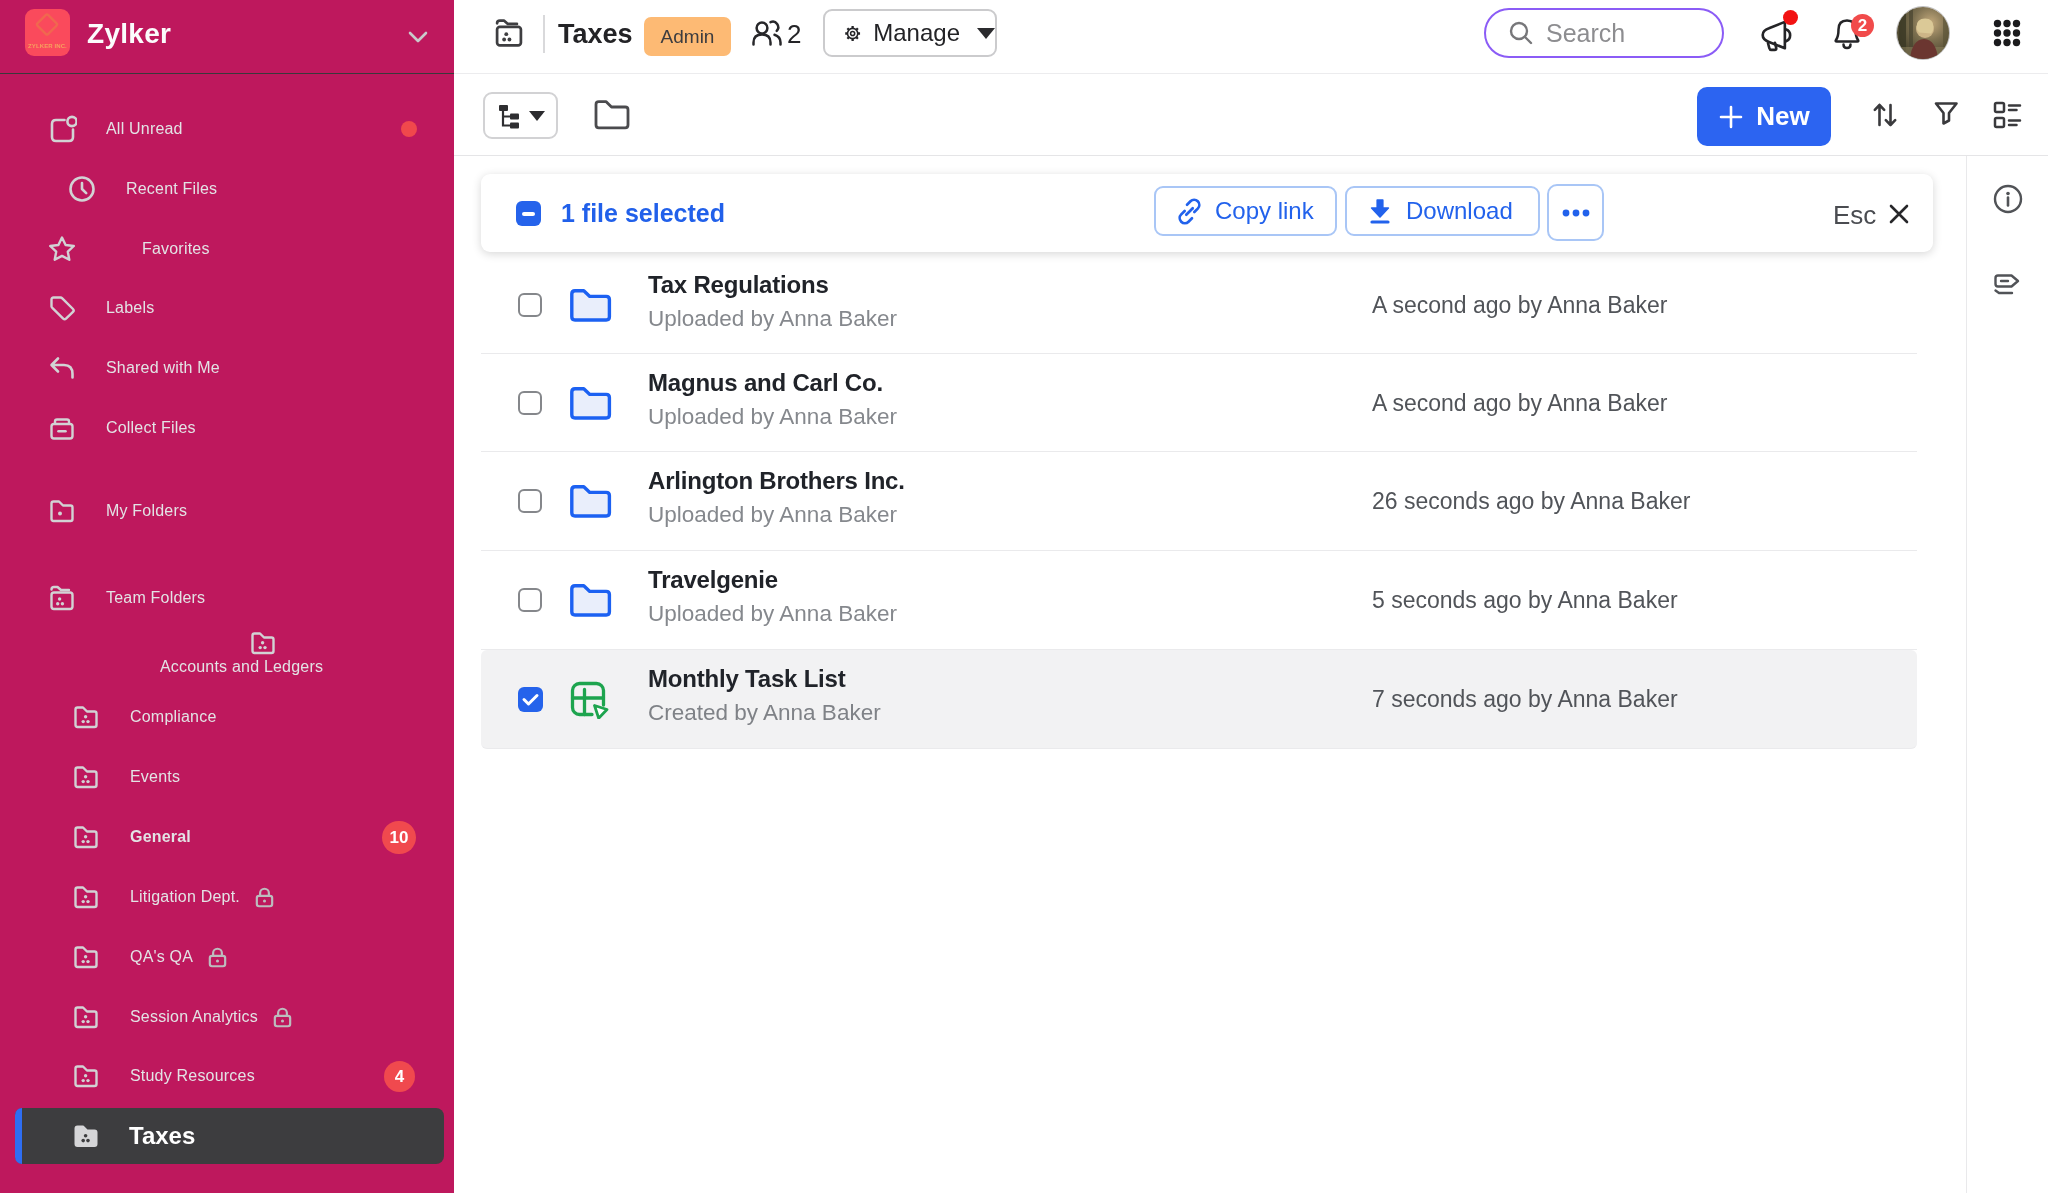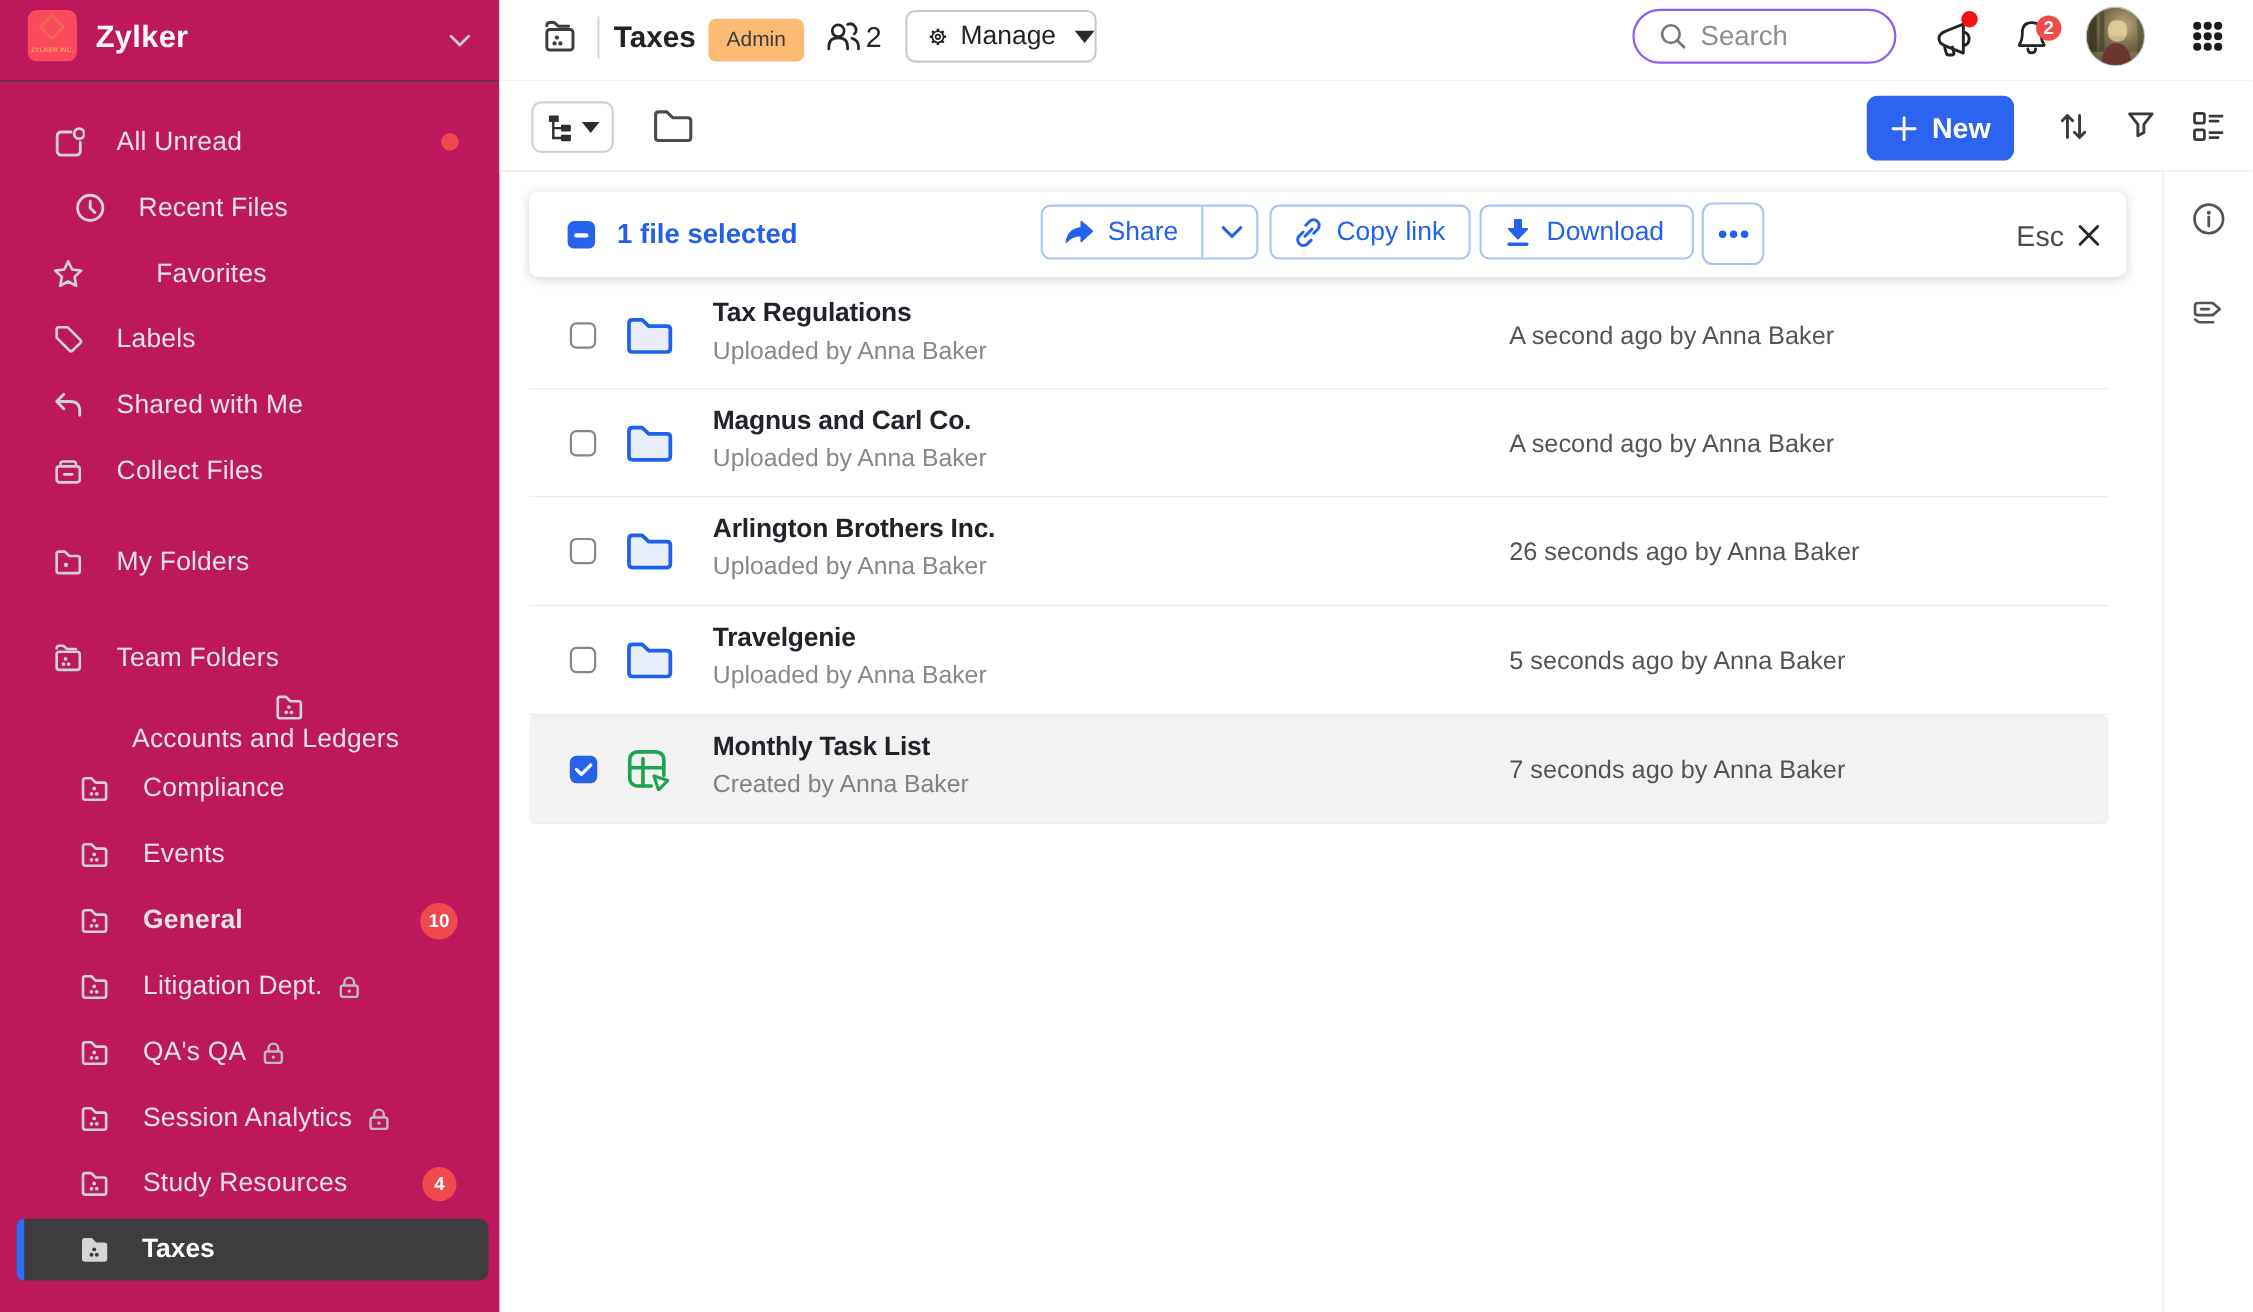--- a/index.html
+++ b/index.html
@@ -8,21 +8,21 @@
 .abs { position:absolute; }
 
 
 #sidebar { position:absolute; left:0; top:0; width:454px; height:1193px; background:#be185d; }
 #logo-row { position:absolute; left:0; top:0; width:454px; height:74px; border-bottom:1px solid #39393b; }
 #logo { position:absolute; left:25px; top:9px; }
 #brand { position:absolute; left:87px; top:18px; font-size:28px; font-weight:600; color:#fbfbfc; letter-spacing:0.3px; }
 .srow { position:absolute; left:0; width:454px; height:60px; display:flex; align-items:center; }
 .srow .ic { width:30px; height:30px; margin-left:47px; flex:none; }
 .srow .ic2 { width:30px; height:30px; margin-left:71px; flex:none; }
-.srow .lbl { margin-left:29px; font-size:24px; letter-spacing:0.2px; color:#e3e3e5; white-space:nowrap; }
+.srow .lbl { margin-left:29px; font-size:16px; letter-spacing:0.2px; color:#e3e3e5; white-space:nowrap; }
 .lock { margin-left:13px; width:23px; height:23px; }
 .badge { position:absolute; background:#f0494e; color:#fff; font-size:17px; font-weight:700; border-radius:17px; display:flex; align-items:center; justify-content:center; }
 #sel-taxes { position:absolute; left:15px; top:1108px; width:429px; height:56px; background:#3d3d3f; border-radius:8px; }
 #sel-taxes .bar { position:absolute; left:0; top:0; width:7px; height:56px; background:#2e6ef2; border-radius:8px 0 0 8px; }
 #sel-taxes .ic2 { position:absolute; left:56px; top:13px; width:30px; height:30px; }
 #sel-taxes .lbl { position:absolute; left:114px; top:14px; font-size:24px; font-weight:700; color:#ffffff; }
 
 
 #header { position:absolute; left:454px; top:0; width:1594px; height:74px; background:#fff; border-bottom:1px solid #ececee; }
 #hdr-divider { position:absolute; left:89px; top:15px; width:2px; height:38px; background:#d9d9db; }
@@ -363,30 +363,20 @@
         <path d="M4.5 24.5 l3.5 2.5 h13" stroke-linecap="round"></path>
       </g>
     </svg>
 </div>
 
 <div id="selbar">
   <div class="cb">
       <div class="dash"></div>
     </div>
   <div class="sel-txt">1 file selected</div>
-  <div class="selbtn" style="left:465px;width:198px;">
-    <svg style="margin-left:17px;" width="31" height="31" viewBox="0 0 31 31">
-        <path d="M18 5.5 v5.5 C10 11.8 5.5 16.5 4.5 24 q5.5 -6.2 13.5 -5.9 V23.5 L28 14.2 Z" fill="#2262ec" stroke="#2262ec" stroke-width="1.5" stroke-linejoin="round"></path>
-      </svg>
-    <div style="margin-left:11px;">Share</div>
-    <div style="position:absolute;left:144px;top:0;width:2px;height:46px;background:#a9c6f6;"></div>
-    <svg style="position:absolute;left:158px;top:13px;" width="28" height="22" viewBox="0 0 28 22">
-        <path d="M6 6 l8 8 l8 -8" fill="none" stroke="#2262ec" stroke-width="2.8" stroke-linecap="round" stroke-linejoin="round"></path>
-      </svg>
-  </div>
   <div class="selbtn" style="left:673px;width:183px;">
     <svg style="margin-left:19px;" width="29" height="29" viewBox="0 0 27 27">
         <g fill="none" stroke="#2262ec" stroke-width="2.5" stroke-linecap="round">
           <path d="M10.5 16.5 L16.5 10.5"></path>
           <path d="M9 13 l-3.2 3.2 a4.8 4.8 0 0 0 6.8 6.8 L15.8 19.8"></path>
           <path d="M18 14 l3.2 -3.2 a4.8 4.8 0 0 0 -6.8 -6.8 L11.2 7.2"></path>
         </g>
       </svg>
     <div style="margin-left:11px;">Copy link</div>
   </div>

